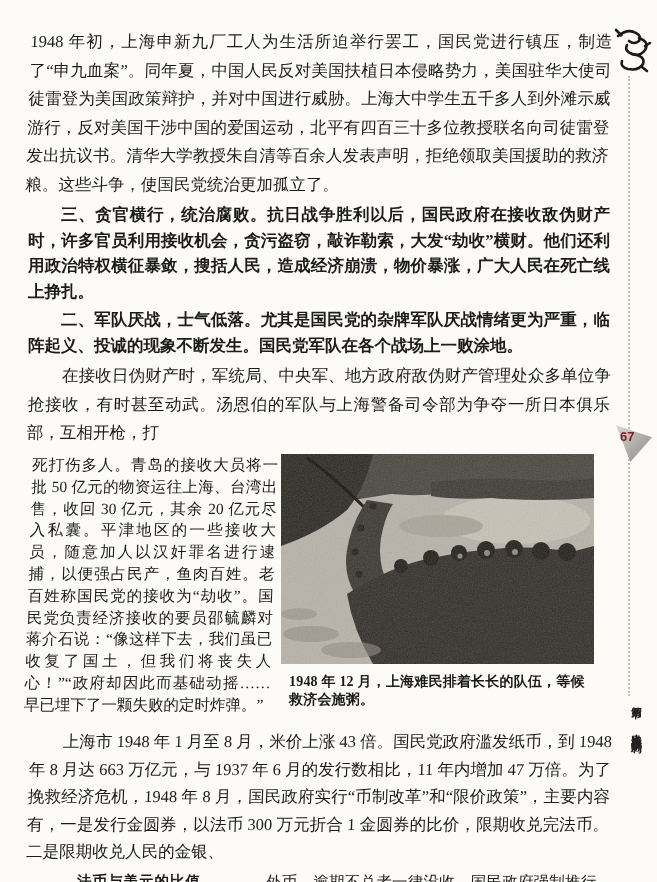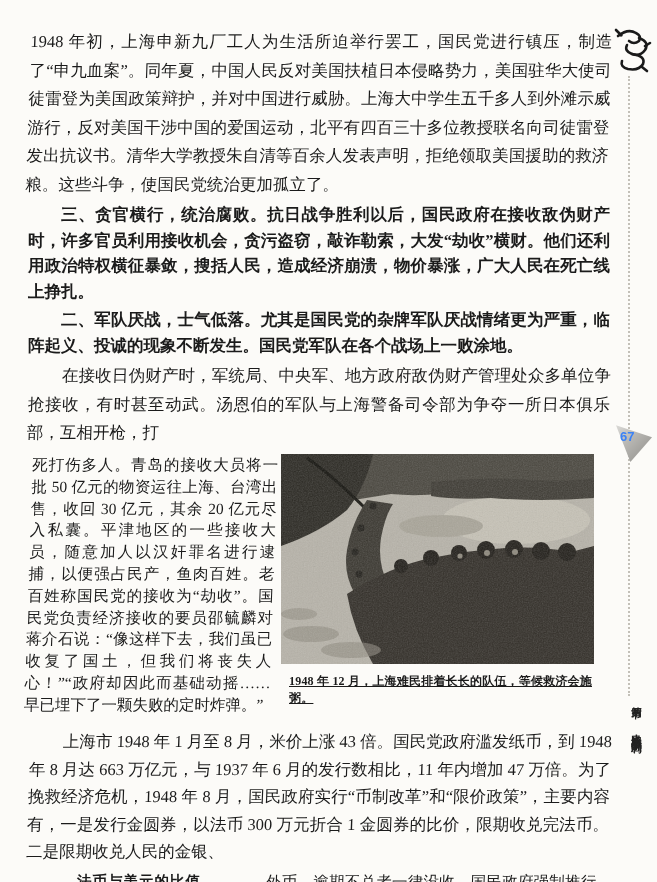--- a/index.html
+++ b/index.html
@@ -11,35 +11,35 @@
   .content{position:absolute;left:28px;top:28px;width:582px;}
   .content p{margin:0;text-align:justify;}
   .body-p{font-size:16.5px;line-height:28.5px;}
   .kai{transform:skewX(-2deg);transform-origin:50% 50%;}
   .song{font-weight:600;line-height:25.5px;font-size:16.5px;margin-top:3px !important;}
   .ind{text-indent:2em;}
   .wrap-row{display:flex;justify-content:space-between;margin-top:6px;}
   .narrow-p{width:246px;font-size:15.5px;line-height:21.8px;}
   .photo-fig{margin:0 16px 0 0;width:313px;}
   .photo-svg{display:block;width:313px;height:210px;background:#b7b3a9;}
-  .cap{font-size:12px;font-weight:600;margin-top:9px;padding-left:8px;letter-spacing:0.2px;text-decoration:underline;}
+  .cap{font-size:14px;font-weight:600;margin-top:9px;padding-left:8px;letter-spacing:0.2px;}
   .p5{margin-top:13px !important;line-height:27.5px;}
   .wrap-row2{display:flex;margin-top:4px;}
   .table-block{width:236px;flex:0 0 236px;}
   .tbl-title{width:206px;text-align:center;font-family:"Liberation Sans",sans-serif;
     font-weight:700;font-size:14.5px;letter-spacing:1px;margin:2px 0 9px 8px;}
   .narrow2{flex:1;font-size:15.5px;line-height:23px;}
   .dotline{position:absolute;left:628px;top:76px;height:620px;width:0;
     border-left:2px dotted #c3c0b8;}
   .badge{position:absolute;left:616px;top:416px;width:36px;height:46px;}
   .badge-shape{position:absolute;inset:0;
     clip-path:polygon(0 20%,100% 46%,40% 100%);
     background:linear-gradient(135deg,#e6e5e2 0%,#b9b8b4 45%,#8d8b87 100%);}
   .badge-num{position:absolute;left:4px;top:13px;font-family:"Liberation Sans",sans-serif;
-    font-weight:700;font-size:13px;color:#3b82f6;}
+    font-weight:700;font-size:13px;color:#7f1d1d;}
   .vtext{position:absolute;left:630px;top:698px;height:176px;
     writing-mode:vertical-rl;text-orientation:upright;
     font-family:"Liberation Sans",sans-serif;font-weight:700;
     font-size:10.5px;letter-spacing:1px;color:#222;}
   .vtext .sec{margin-inline-end:12px;}
   .dragon{position:absolute;left:612px;top:26px;}
 </style>
 </head>
 <body>
 

